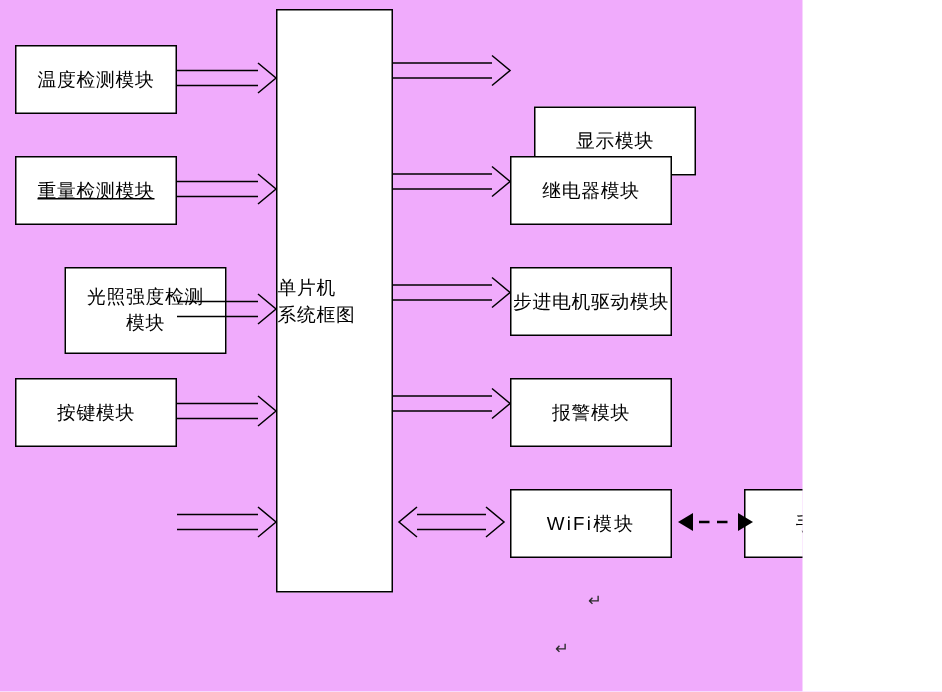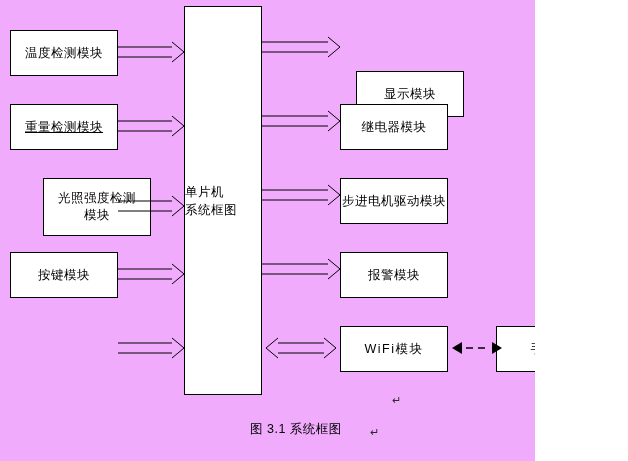--- a/index.html
+++ b/index.html
@@ -157,15 +157,14 @@
     <g stroke="#000" stroke-width="1.6" fill="none">
       <path d="M466,348 L488,348" stroke-dasharray="7,5"></path>
       <path d="M462,342 L452,348 L462,354" fill="#000" stroke="none"></path>
       <path d="M492,342 L502,348 L492,354" fill="#000" stroke="none"></path>
     </g>
   </svg>
 
   <div class="pilcrow" style="left:392px; top:394px;">↵</div>
   <div class="pilcrow" style="left:370px; top:426px;">↵</div>
 
-  <div class="caption" style="left:250px; top:421px;">图 3.1  系统框图</div>
 
 </div>
 
 </body></html>

